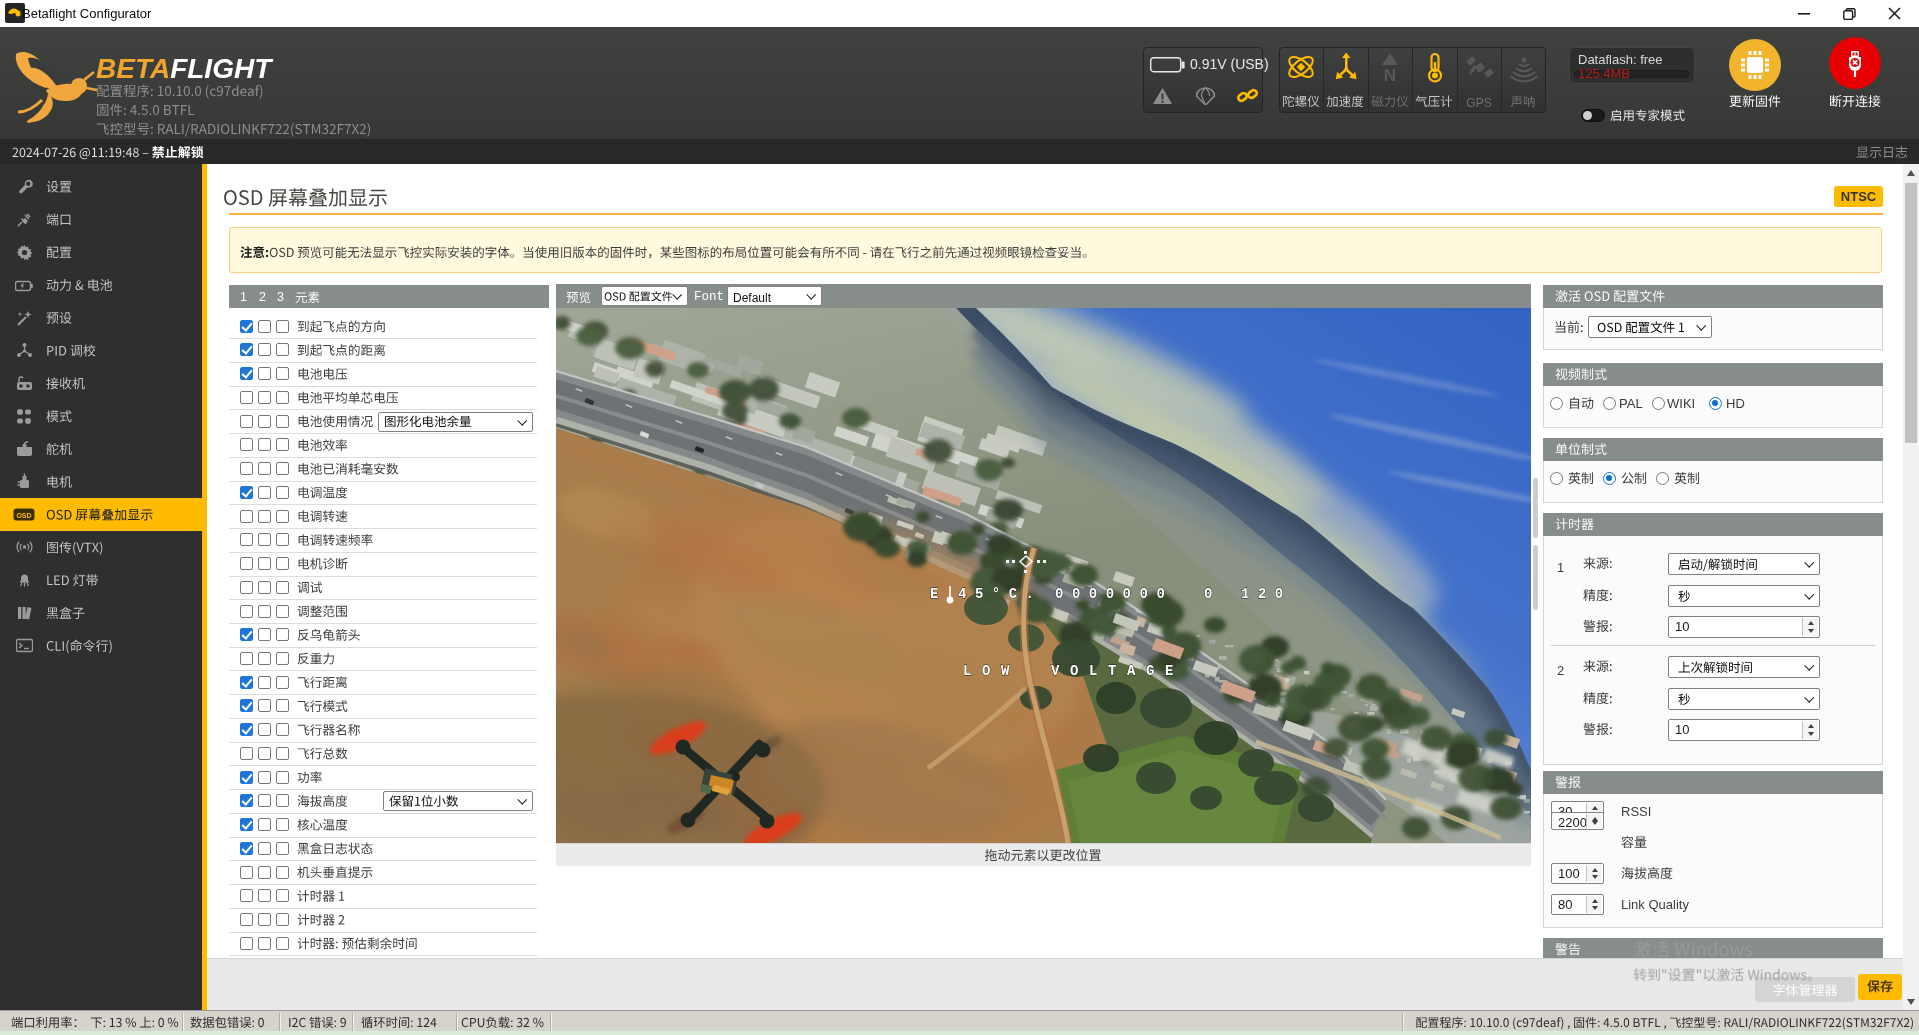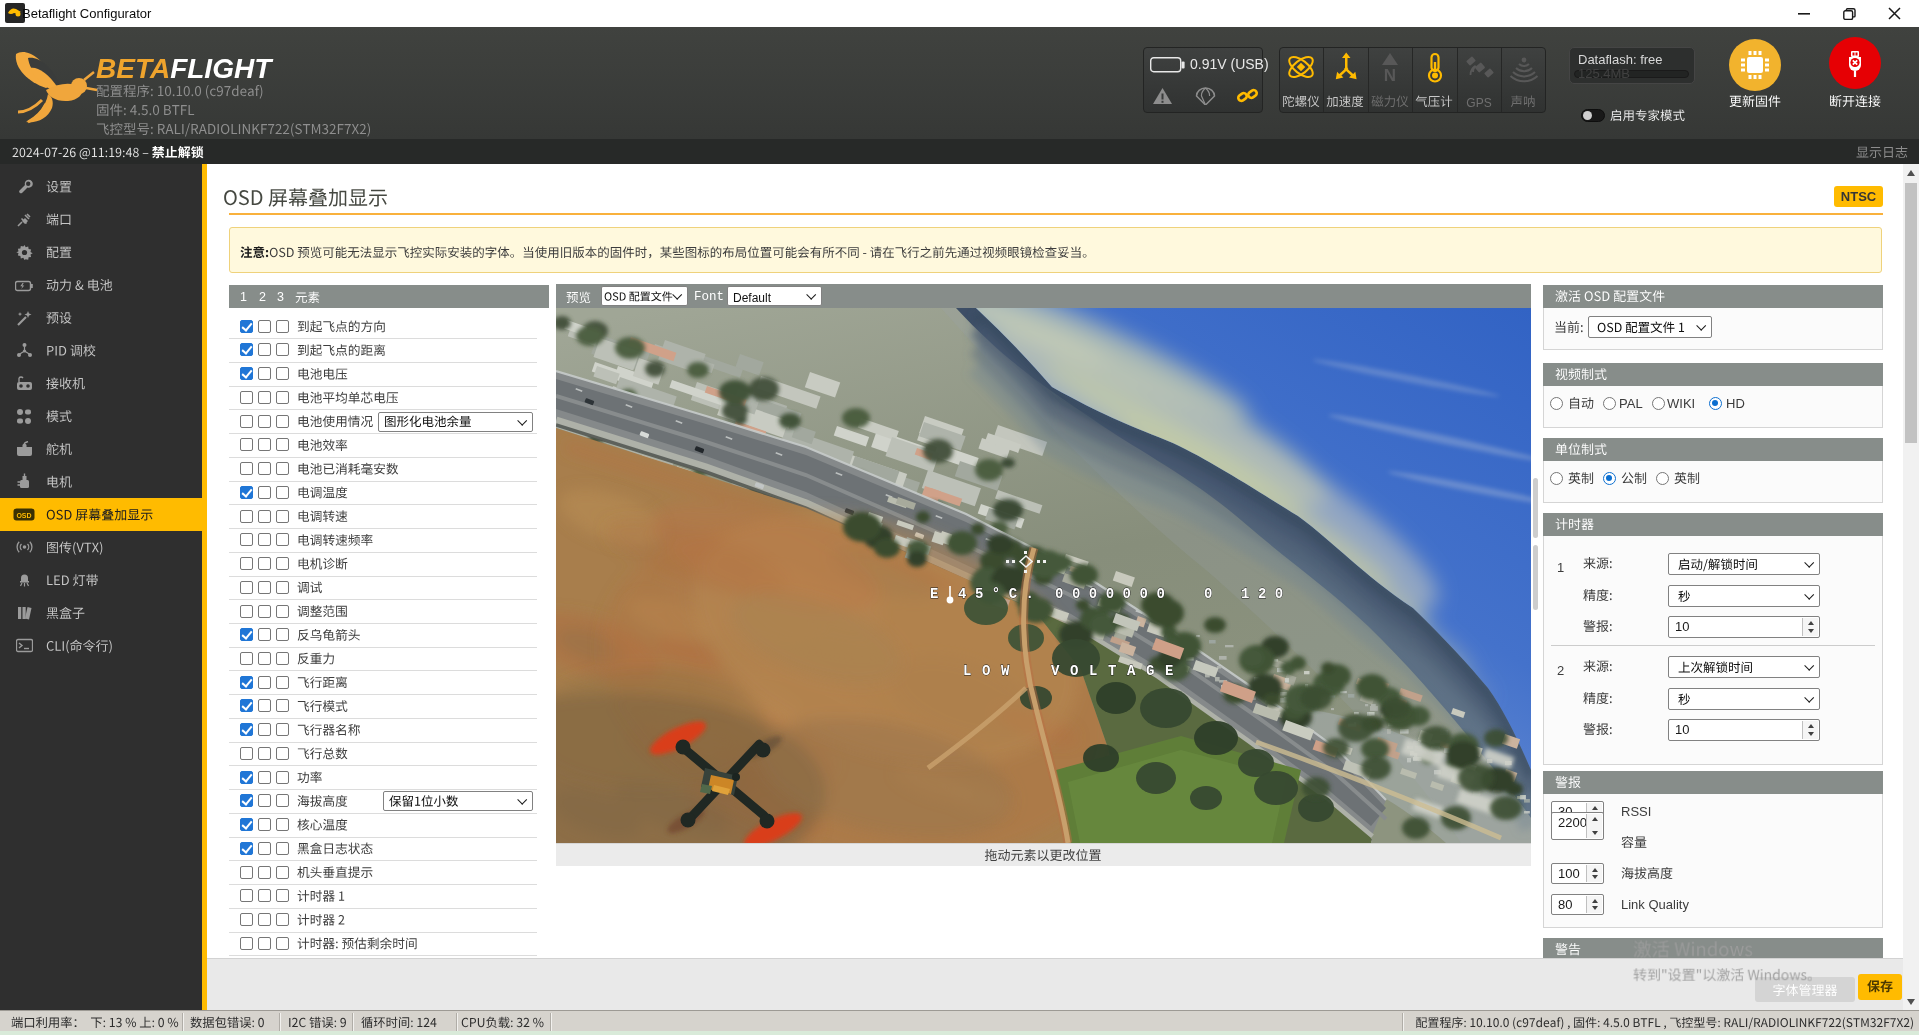--- a/index.html
+++ b/index.html
@@ -174,21 +174,21 @@
     </svg>
 <div class="abs" style="left:1323.4px;top:48px;width:1px;height:64px;background:#262726;z-index:6"></div>
 <div class="abs" style="left:1367.8px;top:48px;width:1px;height:64px;background:#262726;z-index:6"></div>
 <div class="abs" style="left:1412.2px;top:48px;width:1px;height:64px;background:#262726;z-index:6"></div>
 <div class="abs" style="left:1456.6px;top:48px;width:1px;height:64px;background:#262726;z-index:6"></div>
 <div class="abs" style="left:1501.0px;top:48px;width:1px;height:64px;background:#262726;z-index:6"></div>
 <div class="abs" style="left:1479px;top:96px;font-size:12px;color:#6f6f6f;z-index:6;white-space:nowrap;font-family:'Liberation Sans';transform:translateX(-50%);">GPS</div>
 <div id="dfbox" class="abs"></div>
 <div class="abs" style="left:1578px;top:52px;font-size:13px;color:#d9d9d9;z-index:6;white-space:nowrap;font-family:'Liberation Sans';">Dataflash: free</div>
 <div id="dfbar" class="abs"></div>
-<div class="abs" style="left:1578px;top:66px;font-size:13px;color:#404040;z-index:8;white-space:nowrap;font-family:'Liberation Sans';">125.4MB</div>
+<div class="abs" style="left:1578px;top:66px;font-size:13px;color:#b91c1c;z-index:8;white-space:nowrap;font-family:'Liberation Sans';">125.4MB</div>
 <div id="toggle" class="abs"></div>
     <div id="toggleknob" class="abs"></div>
 <div id="updbtn" class="abs"></div>
 <svg class="abs" style="left:1739px;top:49px;z-index:7;" width="32" height="32" viewBox="0 0 32 32">
       <g fill="#fff">
         <rect x="8" y="8" width="16" height="16" rx="2"></rect>
         <rect x="9.5" y="2" width="3" height="4"></rect>
         <rect x="9.5" y="26" width="3" height="4"></rect>
         <rect x="2" y="9.5" width="4" height="3"></rect>
         <rect x="26" y="9.5" width="4" height="3"></rect>
@@ -1031,21 +1031,21 @@
     </div>
 <div class="hsep" style="left:1551px;top:645px;width:324px"></div>
 <div class="abs" style="left:1557px;top:560px;font-size:13px;color:#3c3c3c;z-index:6;white-space:nowrap;font-family:'Liberation Sans';">1</div>
 <div class="abs" style="left:1557px;top:663px;font-size:13px;color:#3c3c3c;z-index:6;white-space:nowrap;font-family:'Liberation Sans';">2</div>
 <div class="rphead" style="top:771px"></div>
 <div class="rpbody" style="top:794px;height:134px"></div>
 <div class="num" style="left:1551px;top:801px;width:53px;height:21px;z-index:6">
       <span class="v">30</span>
       <span class="spin"></span>
     </div>
-<div class="num" style="left:1551px;top:812px;width:53px;height:28px;z-index:6">
+<div class="num" style="left:1551px;top:812px;width:53px;height:18px;z-index:6">
       <span class="v">2200</span>
       <span class="spin"></span>
     </div>
 <div class="num" style="left:1551px;top:863px;width:53px;height:21px;z-index:6">
       <span class="v">100</span>
       <span class="spin"></span>
     </div>
 <div class="num" style="left:1551px;top:894px;width:53px;height:21px;z-index:6">
       <span class="v">80</span>
       <span class="spin"></span>

